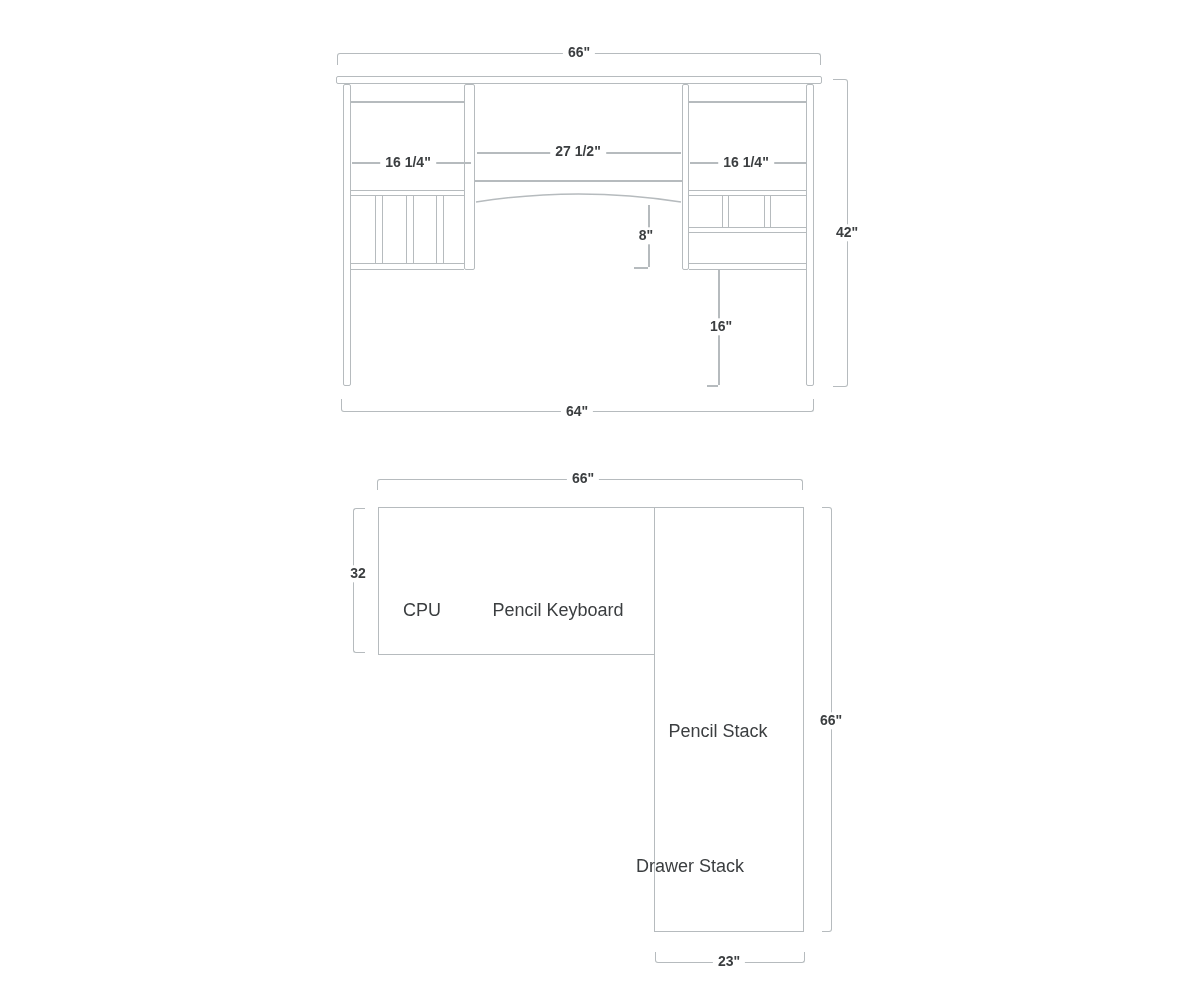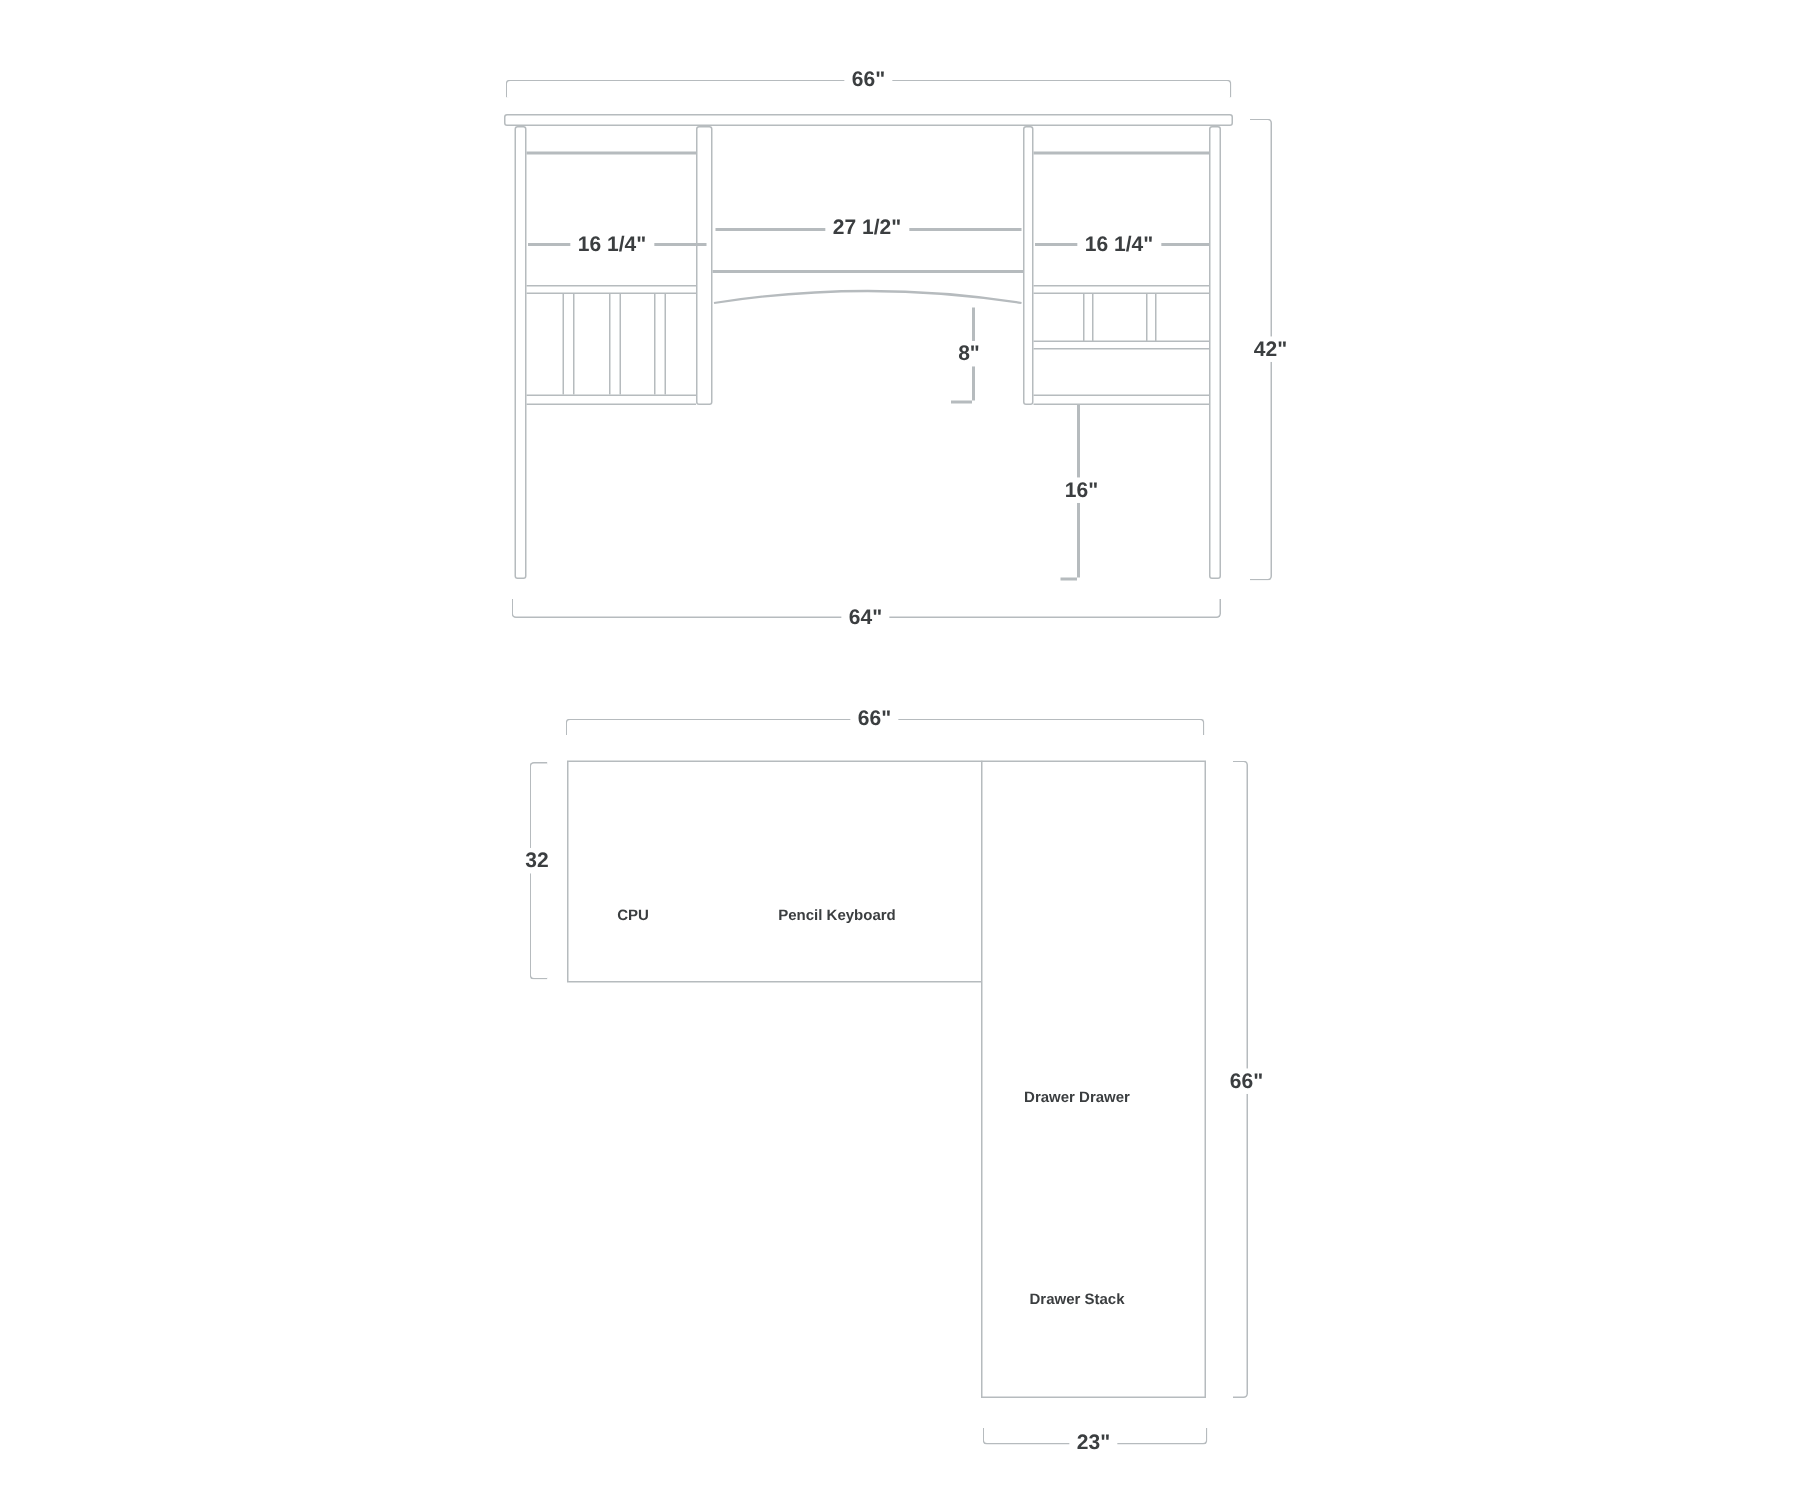--- a/index.html
+++ b/index.html
@@ -20,21 +20,21 @@
   
   .br-top{position:absolute;border:1.5px solid var(--line);border-bottom:none;border-radius:3px 3px 0 0;box-sizing:border-box;}
   .br-bottom{position:absolute;border:1.5px solid var(--line);border-top:none;border-radius:0 0 3px 3px;box-sizing:border-box;}
   .br-right{position:absolute;border:1.5px solid var(--line);border-left:none;border-radius:0 3px 3px 0;box-sizing:border-box;}
   .br-left{position:absolute;border:1.5px solid var(--line);border-right:none;border-radius:3px 0 0 3px;box-sizing:border-box;}
   
   .dim{position:absolute;transform:translate(-50%,-50%);background:#ffffff;padding:1px 5px;
        color:var(--text);font-size:14px;font-weight:700;line-height:1.1;white-space:nowrap;}
   
   .lbl{position:absolute;transform:translate(-50%,-50%);color:var(--text);
-       font-size:10px;font-weight:700;line-height:1.1;white-space:nowrap;}
+       font-size:18px;font-weight:400;line-height:1.1;white-space:nowrap;}
   svg{position:absolute;overflow:visible;}
 </style>
 </head>
 <body>
 
 <div class="canvas">
 
   <div>
 
     <div class="br-top" style="left:337px;top:53px;width:484px;height:12px;"></div>
@@ -96,22 +96,22 @@
 
     <div class="box" style="left:378px;top:507px;width:277px;height:148px;border-radius:0;"></div>
 
     <div class="box" style="left:654px;top:507px;width:150px;height:425px;border-radius:0;"></div>
 
     <div class="br-left" style="left:353px;top:508px;width:12px;height:145px;"></div>
     <div class="dim" style="left:358px;top:574px;">32</div>
 
     <div class="lbl" style="left:422px;top:611px;">CPU</div>
     <div class="lbl" style="left:558px;top:611px;">Pencil Keyboard</div>
-    <div class="lbl" style="left:718px;top:732px;">Drawer Drawer</div>
-    <div class="lbl" style="left:718px;top:867px;">Drawer Stack</div>
+    <div class="lbl" style="left:718px;top:732px;">Pencil Stack</div>
+    <div class="lbl" style="left:690px;top:867px;">Drawer Stack</div>
 
     <div class="br-right" style="left:822px;top:507px;width:10px;height:425px;"></div>
     <div class="dim" style="left:831px;top:721px;">66"</div>
 
     <div class="br-bottom" style="left:655px;top:952px;width:150px;height:11px;"></div>
     <div class="dim" style="left:729px;top:962px;">23"</div>
   </div>
 
 </div>
 

